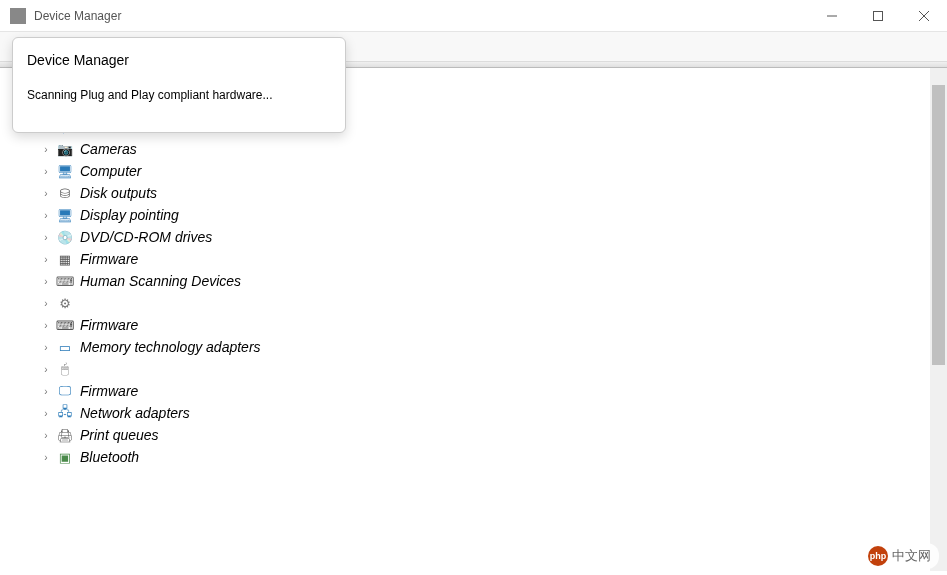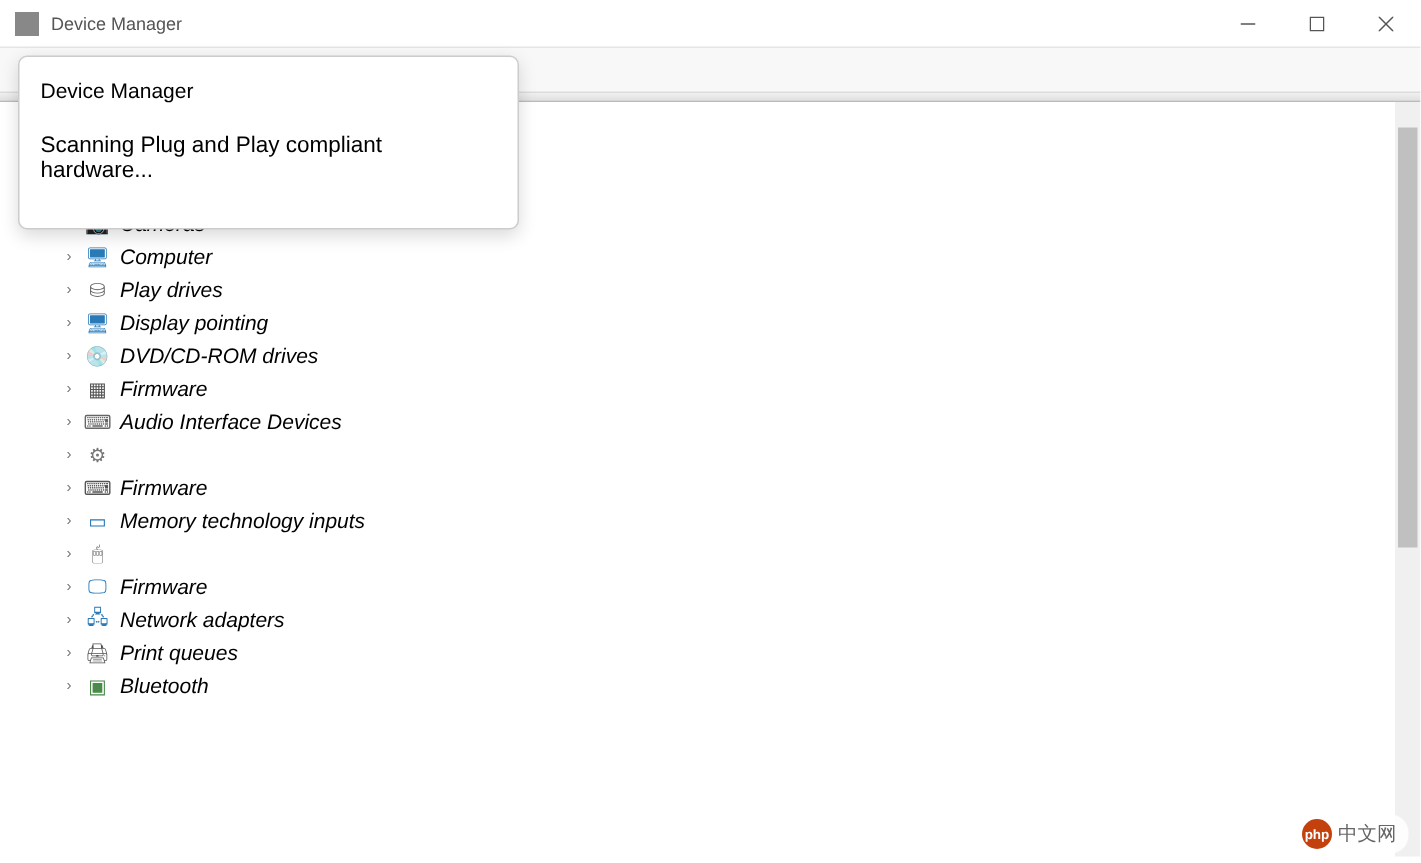--- a/index.html
+++ b/index.html
@@ -114,21 +114,21 @@
       box-shadow: 0 4px 12px rgba(0,0,0,0.15);
       padding: 14px 14px 30px 14px;
       z-index: 100;
     }
     .popup-title {
       font-size: 14px;
       color: #000;
       margin-bottom: 20px;
     }
     .popup-text {
-      font-size: 15px;
+      font-size: 12px;
       color: #000;
     }
     
     .watermark {
       position: absolute;
       bottom: 6px;
       right: 8px;
       display: flex;
       align-items: center;
       gap: 4px;
@@ -224,55 +224,55 @@
         <span class="tree-label">Cameras</span>
       </div>
       <div class="tree-item">
         <span class="tree-expand">›</span>
         <span class="tree-icon ic-comp">🖥</span>
         <span class="tree-label">Computer</span>
       </div>
       <div class="tree-item">
         <span class="tree-expand">›</span>
         <span class="tree-icon ic-disk">⛁</span>
-        <span class="tree-label">Play drives</span>
+        <span class="tree-label">Disk outputs</span>
       </div>
       <div class="tree-item">
         <span class="tree-expand">›</span>
         <span class="tree-icon ic-display">🖥</span>
         <span class="tree-label">Display pointing</span>
       </div>
       <div class="tree-item">
         <span class="tree-expand">›</span>
         <span class="tree-icon ic-dvd">💿</span>
         <span class="tree-label">DVD/CD-ROM drives</span>
       </div>
       <div class="tree-item">
         <span class="tree-expand">›</span>
         <span class="tree-icon ic-fw">▦</span>
         <span class="tree-label">Firmware</span>
       </div>
       <div class="tree-item">
         <span class="tree-expand">›</span>
         <span class="tree-icon ic-hid">⌨</span>
-        <span class="tree-label">Audio Interface Devices</span>
+        <span class="tree-label">Human Scanning Devices</span>
       </div>
       <div class="tree-item">
         <span class="tree-expand">›</span>
         <span class="tree-icon ic-ide">⚙</span>
       </div>
       <div class="tree-item">
         <span class="tree-expand">›</span>
         <span class="tree-icon ic-kb">⌨</span>
         <span class="tree-label">Firmware</span>
       </div>
       <div class="tree-item">
         <span class="tree-expand">›</span>
         <span class="tree-icon ic-mem">▭</span>
-        <span class="tree-label">Memory technology inputs</span>
+        <span class="tree-label">Memory technology adapters</span>
       </div>
       <div class="tree-item">
         <span class="tree-expand">›</span>
         <span class="tree-icon ic-mouse">🖱</span>
       </div>
       <div class="tree-item">
         <span class="tree-expand">›</span>
         <span class="tree-icon ic-mon">🖵</span>
         <span class="tree-label">Firmware</span>
       </div>

